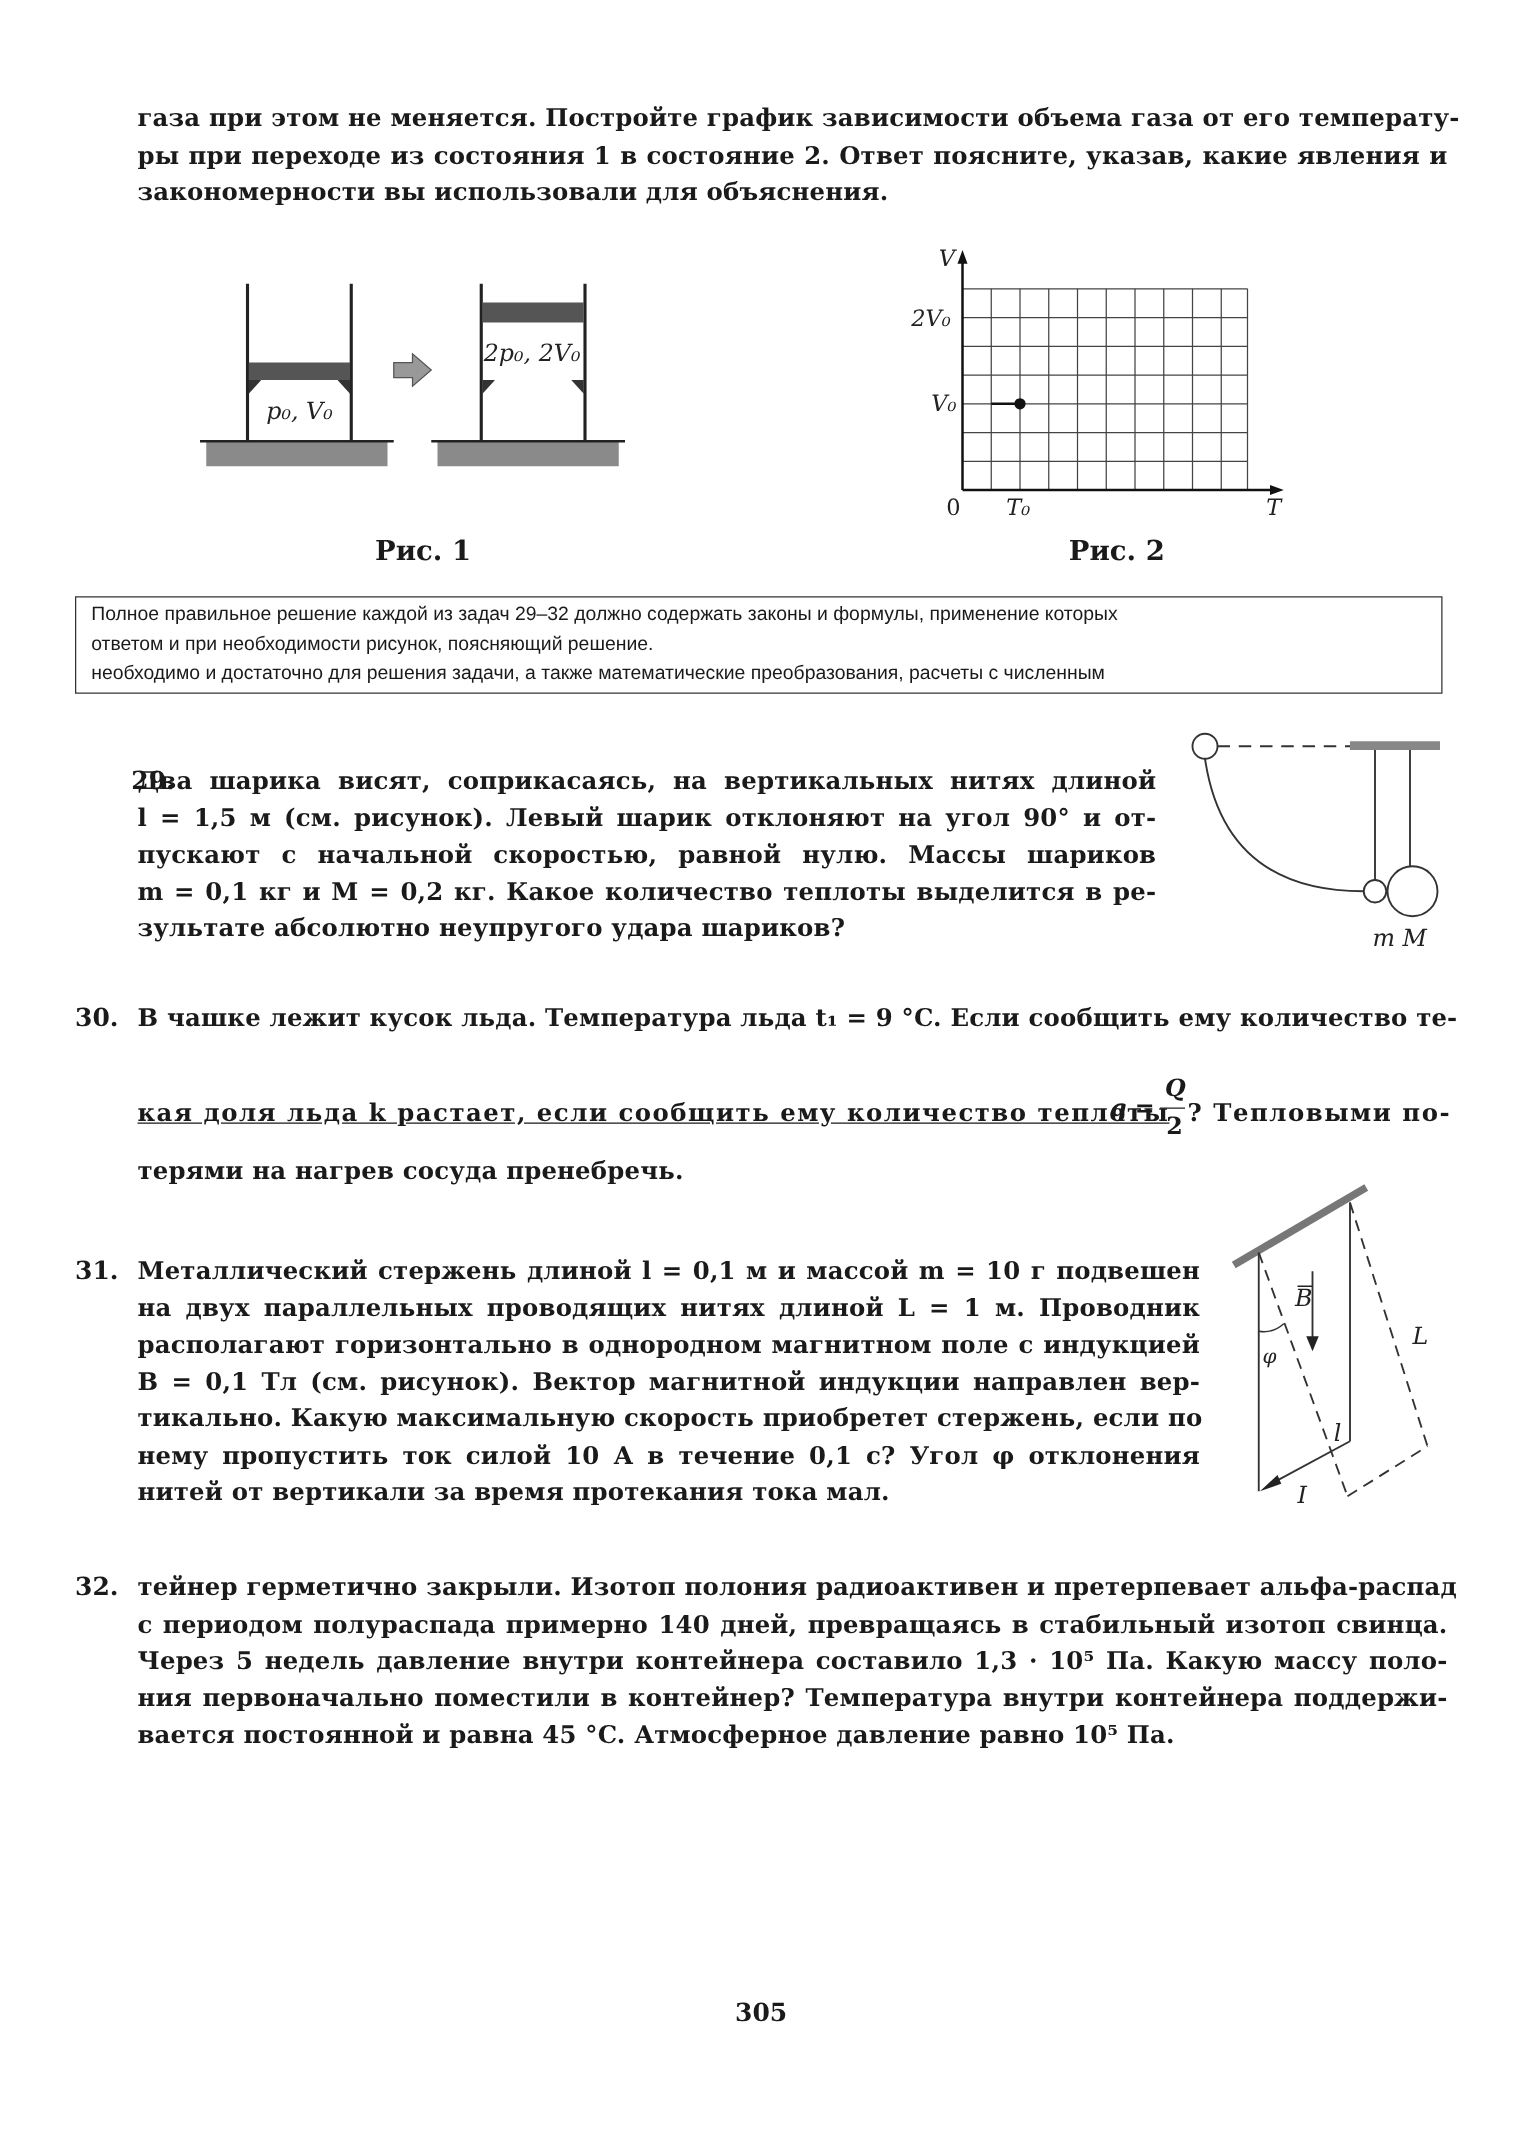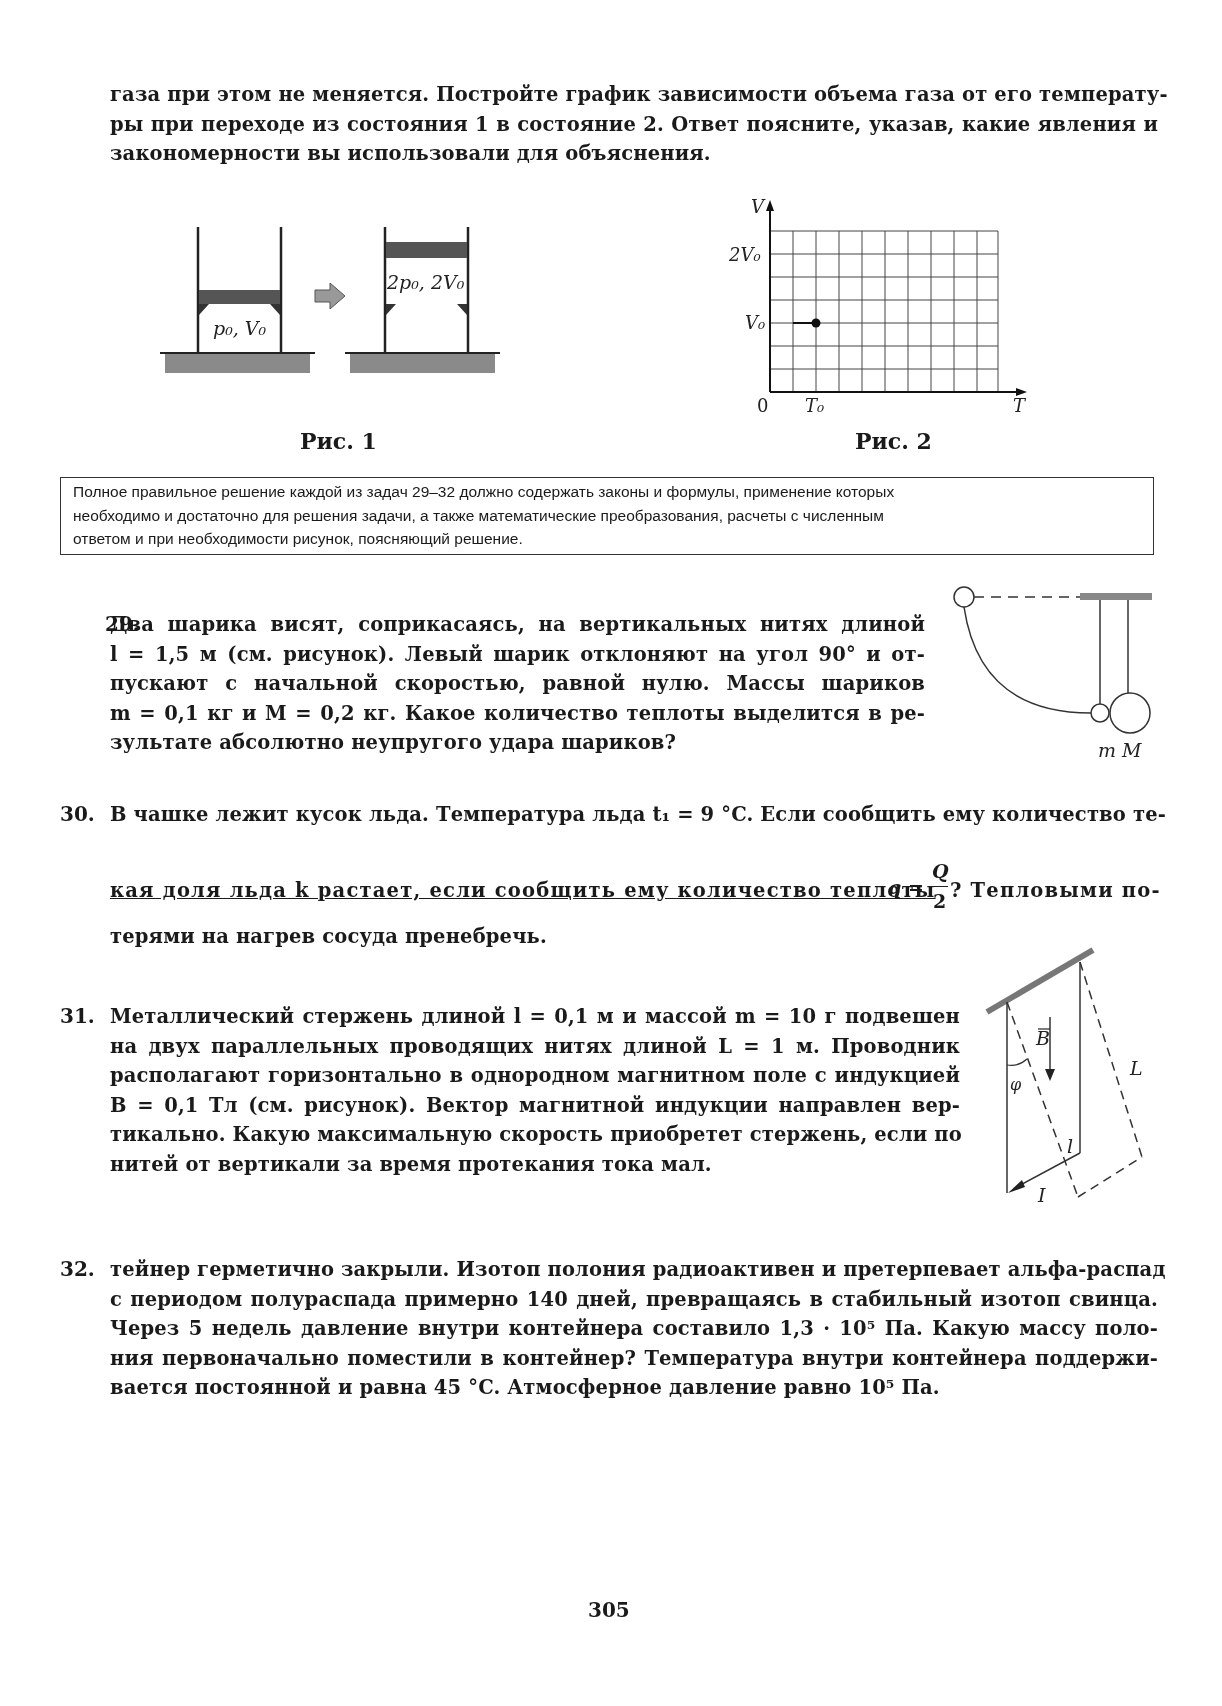--- a/index.html
+++ b/index.html
@@ -84,22 +84,22 @@
     <text x="10" y="131" font-style="italic">V₀</text>
     <text x="22" y="214">0</text>
     <text x="70" y="214" font-style="italic">T₀</text>
     <text x="278" y="214" font-style="italic">T</text>
   </g>
 </svg>
 <div class="cap" style="left:855px;top:428px;">Рис. 2</div>
 
 <div class="rules">
   <span>Полное правильное решение каждой из задач 29–32 должно содержать законы и формулы, применение которых</span>
+  <span>ответом и при необходимости рисунок, поясняющий решение.</span>
   <span>необходимо и достаточно для решения задачи, а также математические преобразования, расчеты с численным</span>
-  <span>ответом и при необходимости рисунок, поясняющий решение.</span>
 </div>
 
 <div class="num" style="top:612px;margin-left:45px;">29.</div>
 <div class="p" style="top:610px;width:815px;">
   <span class="line">Два шарика висят, соприкасаясь, на вертикальных нитях длиной</span>
   <span class="line">l = 1,5 м (см. рисунок). Левый шарик отклоняют на угол 90° и от-</span>
   <span class="line">пускают с начальной скоростью, равной нулю. Массы шариков</span>
   <span class="line">m = 0,1 кг и M = 0,2 кг. Какое количество теплоты выделится в ре-</span>
   <span class="line last">зультате абсолютно неупругого удара шариков?</span>
 </div>
@@ -135,20 +135,21 @@
   <span class="line last">терями на нагрев сосуда пренебречь.</span>
 </div>
 
 <div class="num" style="top:1004px;">31.</div>
 <div class="p" style="top:1002px;width:850px;">
   <span class="line">Металлический стержень длиной l = 0,1 м и массой m = 10 г подвешен</span>
   <span class="line">на двух параллельных проводящих нитях длиной L = 1 м. Проводник</span>
   <span class="line">располагают горизонтально в однородном магнитном поле с индукцией</span>
   <span class="line">B = 0,1 Тл (см. рисунок). Вектор магнитной индукции направлен вер-</span>
   <span class="line">тикально. Какую максимальную скорость приобретет стержень, если по</span>
+  <span class="line">нему пропустить ток силой 10 А в течение 0,1 с? Угол φ отклонения</span>
   <span class="line last">нитей от вертикали за время протекания тока мал.</span>
 </div>
 <svg width="200" height="280" style="left:970px;top:935px;" viewBox="0 0 200 280">
   <line x1="17" y1="77" x2="123" y2="15" stroke="#777" stroke-width="6"></line>
   <line x1="37" y1="67" x2="37" y2="258" stroke="#333" stroke-width="1.5"></line>
   <line x1="110" y1="27" x2="110" y2="218" stroke="#333" stroke-width="1.5"></line>
   <line x1="110" y1="218" x2="45" y2="253" stroke="#333" stroke-width="1.5"></line>
   <polygon points="38,258 52,245 55,252" fill="#222"></polygon>
   <line x1="37" y1="67" x2="108" y2="262" stroke="#333" stroke-width="1.5" stroke-dasharray="9,6"></line>
   <line x1="110" y1="27" x2="172" y2="222" stroke="#333" stroke-width="1.5" stroke-dasharray="9,6"></line>

